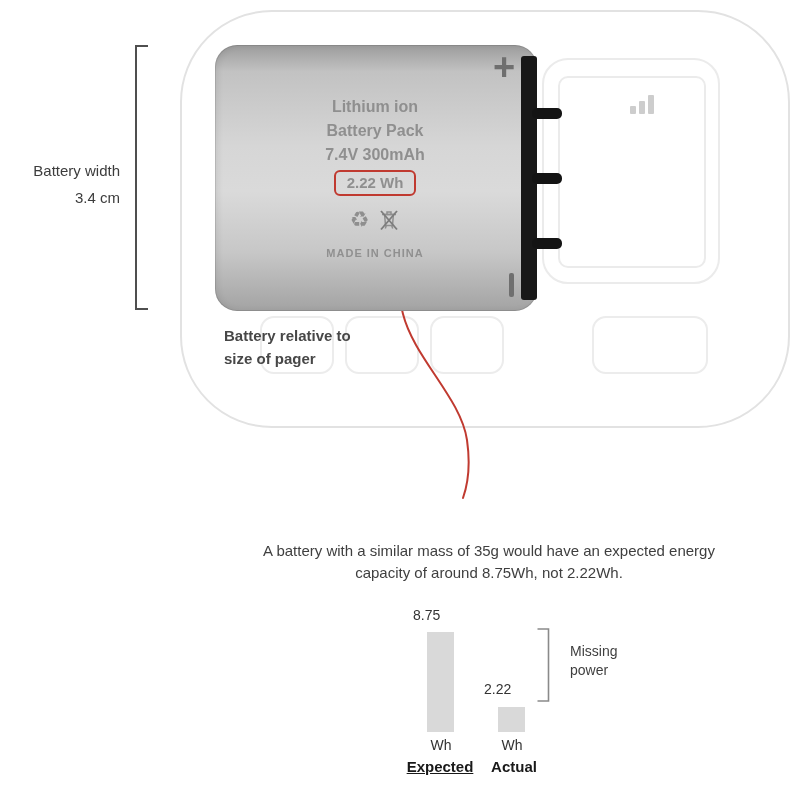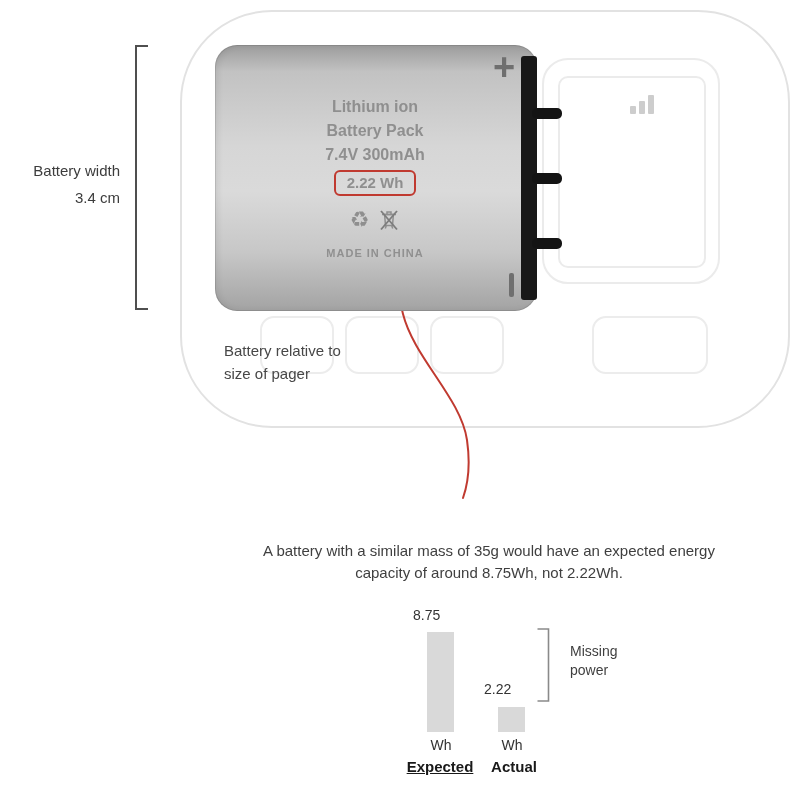--- a/index.html
+++ b/index.html
@@ -38,21 +38,21 @@
   .bat-icons { margin-top:11px; display:flex; justify-content:center; align-items:center; gap:9px; height:26px; }
   .recycle { font-size:22px; line-height:24px; color:#8f8f8f; font-weight:400; }
   .made-in { margin-top:14px; font-size:11px; letter-spacing:1px; color:#909090; }
 
   
   .measure { left:135px; top:45px; width:13px; height:265px; border:2px solid #4f4f4f; border-right:none; z-index:4; }
   .measure-label { left:20px; top:162px; width:100px; text-align:right; color:#3c3c3c; font-size:15px; z-index:4; }
   .measure-label .val { margin-top:10px; }
 
   
-  .size-note { left:224px; top:339px; width:150px; font-size:15px; line-height:23px; color:#474747; z-index:4; }
+  .size-note { left:224px; top:324px; width:150px; font-size:15px; line-height:23px; color:#474747; z-index:4;font-weight:bold; }
 
   
   .callout-title { left:377px; top:512px; width:200px; text-align:center; font-size:15.5px; font-weight:700; color:#141414; z-index:4; }
   .callout-body { left:189px; top:540px; width:600px; text-align:center; font-size:15px; line-height:22px; color:#3f3f3f; z-index:4; }
 
   
   .bar { width:27px; background:#d9d9d9; bottom:56px; z-index:4; }
   .bar.expected { left:427px; }
   .bar.actual { left:498px; }
   .chart-val { width:56px; font-size:14px; color:#333; z-index:4; }

